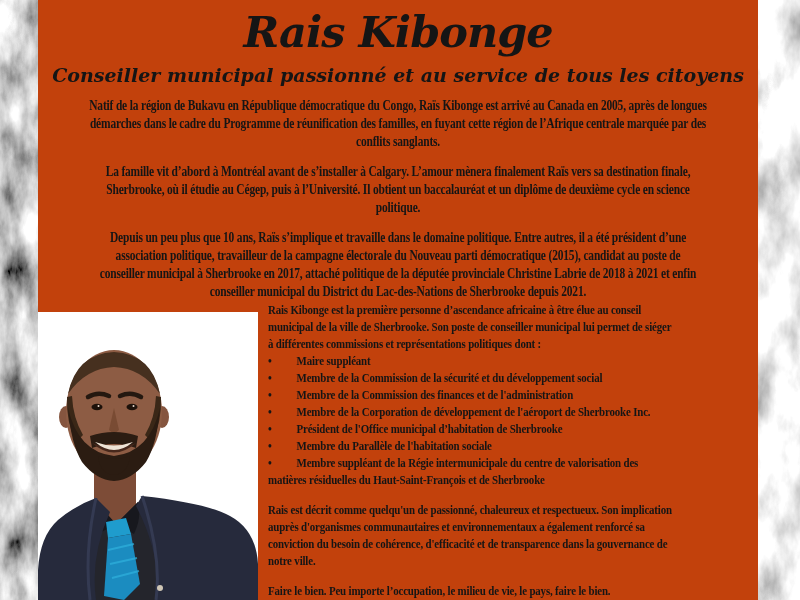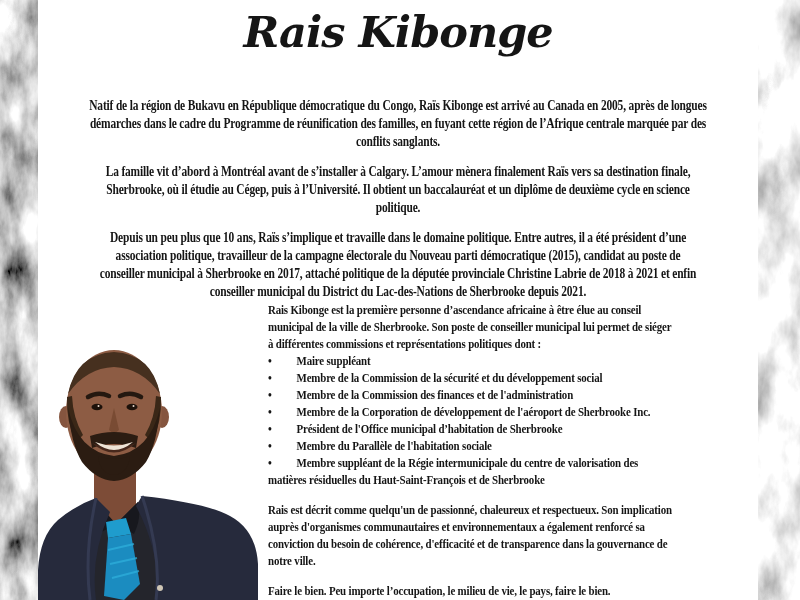--- a/index.html
+++ b/index.html
@@ -1,16 +1,16 @@
 <!DOCTYPE html>
 <html><head>
 <meta charset="utf-8">
 <style>
   html,body{margin:0;padding:0;background:#888;}
-  .page{position:relative;width:800px;height:600px;background:#ffffff;overflow:hidden;
+  .page{position:relative;width:800px;height:600px;background:#c2410c;overflow:hidden;
         font-family:"Liberation Serif", serif;color:#151515;}
   
   .border-l{position:absolute;left:0;top:0;width:38px;height:600px;}
   .border-r{position:absolute;left:758px;top:0;width:42px;height:600px;}
   .border-l svg,.border-r svg{display:block;}
   
   .title{position:absolute;left:38px;top:6px;width:720px;text-align:center;
          font-family:"DejaVu Serif", serif;font-style:italic;font-weight:700;
          font-size:43px;line-height:52px;letter-spacing:-1px;}
   .subtitle{position:absolute;left:38px;top:63px;width:720px;text-align:center;
@@ -55,20 +55,21 @@
         <rect width="38" height="600" fill="#a0a0a0" filter="url(#marbleDark)"></rect>
       </svg>
   </div>
   <div class="border-r">
     <svg width="42" height="600">
         <rect width="42" height="600" fill="#e3e3e3" filter="url(#marbleLight)"></rect>
       </svg>
   </div>
 
   <div class="title">Rais Kibonge</div>
+  <div class="subtitle">Conseiller municipal passionné et au service de tous les citoyens</div>
 
   <div class="intro-wrap">
     <p>Natif de la région de Bukavu en République démocratique du Congo, Raïs Kibonge est arrivé au Canada en 2005, après de longues
 démarches dans le cadre du Programme de réunification des familles, en fuyant cette région de l’Afrique centrale marquée par des
 conflits sanglants.</p>
     <p>La famille vit d’abord à Montréal avant de s’installer à Calgary. L’amour mènera finalement Raïs vers sa destination finale,
 Sherbrooke, où il étudie au Cégep, puis à l’Université. Il obtient un baccalauréat et un diplôme de deuxième cycle en science
 politique.</p>
     <p>Depuis un peu plus que 10 ans, Raïs s’implique et travaille dans le domaine politique. Entre autres, il a été président d’une
 association politique, travailleur de la campagne électorale du Nouveau parti démocratique (2015), candidat au poste de

